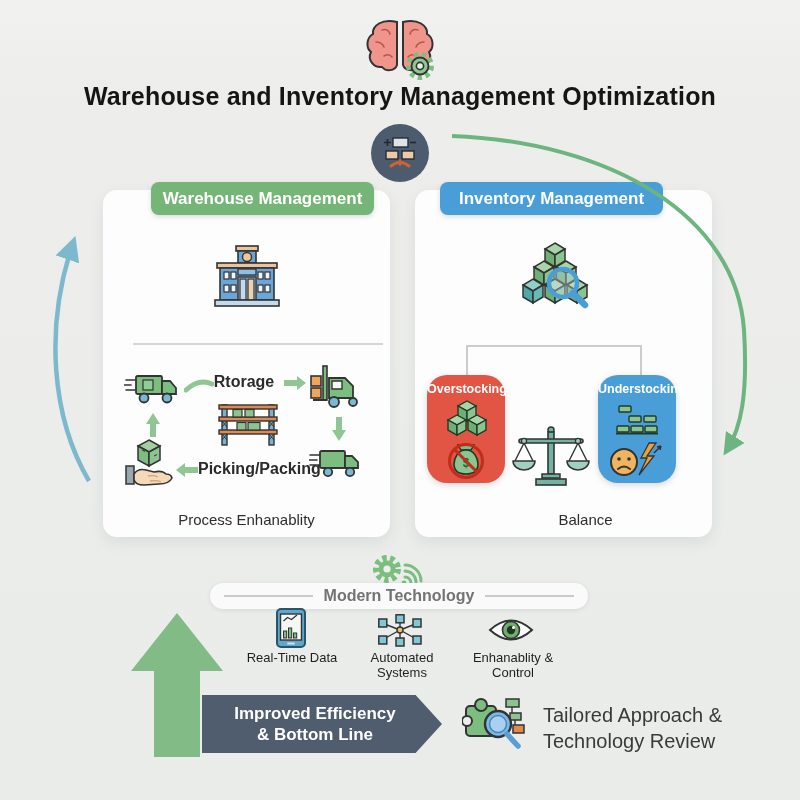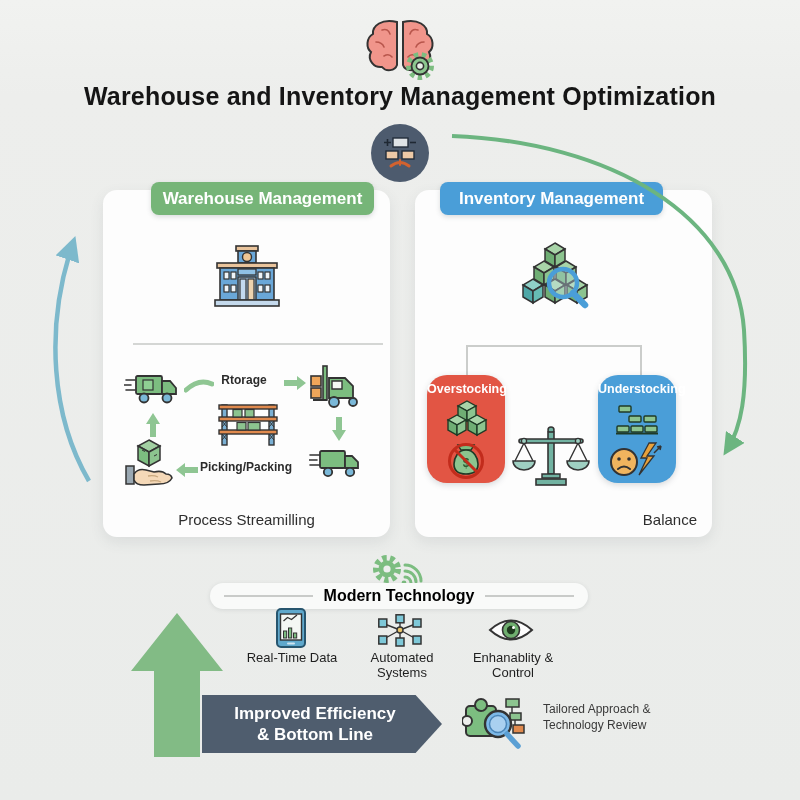--- a/index.html
+++ b/index.html
@@ -12,40 +12,40 @@
   .hier-circle{left:371px;top:124px;width:58px;height:58px;border-radius:50%;
     background:#4d5b6e;display:flex;align-items:center;justify-content:center;z-index:7;}
   .panel{background:#fdfdfd;border-radius:14px;box-shadow:0 5px 14px rgba(70,80,90,.10);z-index:2;}
   .panel-left{left:103px;top:190px;width:287px;height:347px;}
   .panel-right{left:415px;top:190px;width:297px;height:347px;}
   .pill{height:33px;line-height:33px;text-align:center;border-radius:8px;color:#fff;
     font-size:17px;font-weight:700;z-index:5;box-shadow:0 2px 5px rgba(60,70,80,.18);}
   .pill-green{left:135px;top:182px;width:223px;background:#76b578;margin-left:16px;}
   .pill-blue{left:440px;top:182px;width:223px;background:#4a9ed8;}
   .divider{left:133px;top:343px;width:250px;height:2px;background:#d4d6d4;z-index:3;}
-  .flow-label{font-size:12px;font-weight:600;color:#2b2b2b;text-align:center;z-index:3;}
+  .flow-label{font-size:16px;font-weight:600;color:#2b2b2b;text-align:center;z-index:3;}
   .caption{font-size:15px;color:#2e2e2e;text-align:center;z-index:3;}
   .bracket{left:466px;top:345px;width:172px;height:30px;z-index:3;
     border-top:2px solid #cbcdcb;border-left:2px solid #cbcdcb;border-right:2px solid #cbcdcb;}
   .stockbox{width:78px;height:108px;border-radius:20px;z-index:3;color:#fff;
     font-size:12.5px;font-weight:700;text-align:center;box-shadow:0 2px 6px rgba(60,70,80,.2);}
   .stockbox .lbl{padding-top:7px;}
   .box-red{left:427px;top:375px;background:#e25544;}
   .box-blue{left:598px;top:375px;background:#4a9ed8;}
   .tech-bar{left:210px;top:583px;width:378px;height:26px;border-radius:13px;background:#f9faf9;
     box-shadow:0 1px 4px rgba(90,95,100,.15);display:flex;align-items:center;padding:0 14px;
     box-sizing:border-box;z-index:3;}
   .tech-bar .line{flex:1;height:2px;background:#c9cbc9;}
-  .tech-bar .lbl{font-size:16px;font-weight:700;color:#000000;margin:0 11px;white-space:nowrap;}
+  .tech-bar .lbl{font-size:16px;font-weight:700;color:#737373;margin:0 11px;white-space:nowrap;}
   .tech-label{font-size:13px;color:#1f1f1f;text-align:center;z-index:3;}
   .banner{left:202px;top:695px;width:240px;height:58px;background:#4f5d6e;z-index:3;
     clip-path:polygon(0 0,89% 0,100% 50%,89% 100%,0 100%);
     display:flex;flex-direction:column;align-items:center;justify-content:center;
     color:#fff;font-size:17px;font-weight:700;line-height:1.25;padding-right:14px;box-sizing:border-box;}
-  .note{left:543px;top:702px;width:180px;font-size:12px;color:#3a3a3a;line-height:1.32;z-index:3;}
+  .note{left:543px;top:702px;width:180px;font-size:20px;color:#3a3a3a;line-height:1.32;z-index:3;}
   .overlay{left:0;top:0;z-index:6;pointer-events:none;}
   svg{display:block;}
 </style>
 </head>
 <body>
 
 <div class="canvas">
 
   <svg class="abs overlay" width="800" height="800" viewBox="0 0 800 800">
     <defs>
@@ -179,21 +179,21 @@
     <path d="M18 12 l3 1.5 M30 18 l3 -1.5" stroke="#333" stroke-width="1"></path>
     <rect x="2" y="28" width="8" height="18" fill="#9aa8b2" stroke="#333" stroke-width="1.5"></rect>
     <path d="M10 36 q4 -6 12 -4 l8 2 q8 -2 12 2 q5 0 6 4 q-3 6 -13 6 l-15 1 q-8 0 -10 -5 z" fill="#f5d9b8" stroke="#333" stroke-width="1.6"></path>
     <path d="M24 38 q6 -1 10 1 M26 43 q7 -1 11 1" stroke="#c9a87e" stroke-width="1.3" fill="none"></path>
   </svg>
 
   <svg class="abs" style="left:146px;top:413px;z-index:3;" width="14" height="24" viewBox="0 0 14 24">
     <polygon points="4,24 4,11 0,11 7,0 14,11 10,11 10,24" fill="#8fc693"></polygon>
   </svg>
 
-  <div class="abs caption" style="left:103px;top:511px;width:287px;">Process Streamilling</div>
+  <div class="abs caption" style="left:103px;top:511px;width:287px;">Process Enhanablity</div>
 
   <svg class="abs" style="left:515px;top:235px;z-index:3;" width="80" height="80" viewBox="0 0 80 80">
     <g stroke="#333" stroke-width="1.5">
       <polygon points="40,8 50,14 40,20 30,14" fill="#a8d4a8"></polygon>
         <polygon points="30,14 40,20 40,32 30,26" fill="#6fae74"></polygon>
         <polygon points="50,14 40,20 40,32 50,26" fill="#8cc48f"></polygon>
       <polygon points="29,26 39,32 29,38 19,32" fill="#a8d4a8"></polygon>
         <polygon points="19,32 29,38 29,50 19,44" fill="#6fae74"></polygon>
         <polygon points="39,32 29,38 29,50 39,44" fill="#8cc48f"></polygon>
       <polygon points="51,26 61,32 51,38 41,32" fill="#a8d4a8"></polygon>
@@ -269,21 +269,21 @@
     <svg class="abs" style="left:11px;top:66px;" width="56" height="38" viewBox="0 0 56 38">
       <circle cx="15" cy="21" r="13" fill="#f0b45e" stroke="#333" stroke-width="2"></circle>
       <circle cx="10" cy="18" r="1.8" fill="#333"></circle>
         <circle cx="20" cy="18" r="1.8" fill="#333"></circle>
       <path d="M9 28 Q15 23 21 28" stroke="#333" stroke-width="2" fill="none" stroke-linecap="round"></path>
       <polygon points="40,2 32,17 38,17 30,34 45,15 38,15 47,2" fill="#e8a23c" stroke="#333" stroke-width="1.3"></polygon>
       <path d="M45 12 L52 5 M52 5 l-4 1 M52 5 l-1 4" stroke="#333" stroke-width="1.5" fill="none"></path>
     </svg>
   </div>
 
-  <div class="abs caption" style="left:400px;top:511px;width:297px;text-align:right;">Balance</div>
+  <div class="abs caption" style="left:437px;top:511px;width:297px;">Balance</div>
 
   <svg class="abs" style="left:371px;top:551px;z-index:3;" width="52" height="36" viewBox="0 0 52 36">
     <circle cx="16" cy="18" r="11" fill="none" stroke="#7cbd80" stroke-width="6" stroke-dasharray="4.4 3.4"></circle>
     <circle cx="16" cy="18" r="8.5" fill="#7cbd80"></circle>
     <circle cx="16" cy="18" r="3.6" fill="#edefee"></circle>
     <path d="M34 26 a6 6 0 0 1 6 6" stroke="#7cbd80" stroke-width="3" fill="none" stroke-linecap="round"></path>
     <path d="M34 20 a11 11 0 0 1 11 11" stroke="#7cbd80" stroke-width="3" fill="none" stroke-linecap="round"></path>
     <path d="M34 14 a16 16 0 0 1 16 16" stroke="#7cbd80" stroke-width="3" fill="none" stroke-linecap="round"></path>
     <circle cx="33" cy="32" r="2.4" fill="#7cbd80"></circle>
   </svg>

